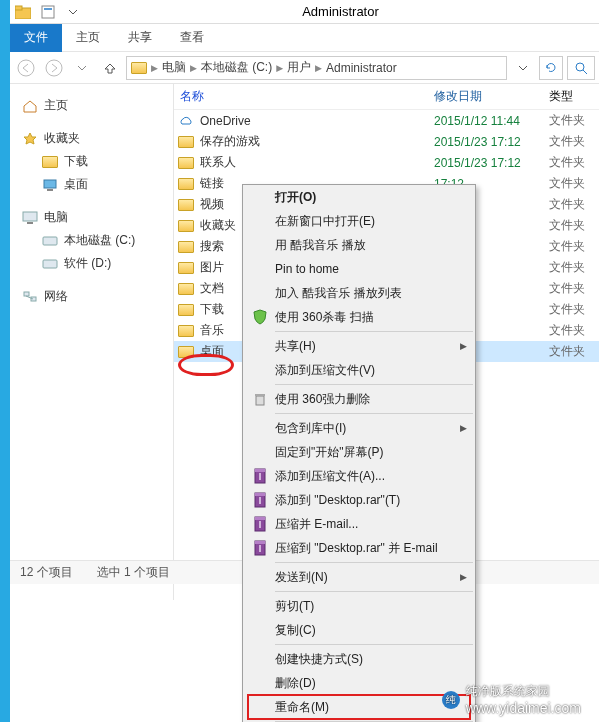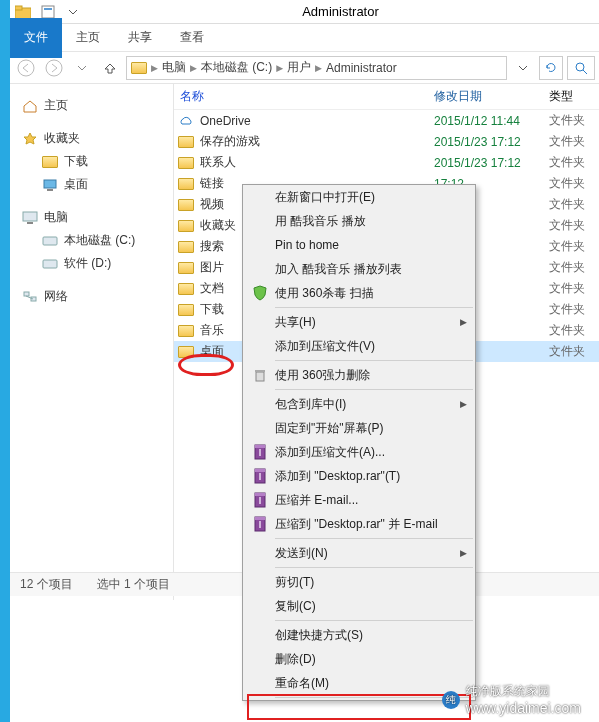--- a/index.html
+++ b/index.html
@@ -5,21 +5,21 @@
   * { margin: 0; padding: 0; box-sizing: border-box; font-family: "Microsoft YaHei", sans-serif; font-size: 12px; }
   body { width: 599px; height: 722px; background: #28a9e2; overflow: hidden; position: relative; }
   .window { position: absolute; left: 10px; top: 0; width: 589px; height: 722px; background: #fff; }
 
   .titlebar { height: 24px; background: #fff; display: flex; align-items: center; padding: 0 2px; border-bottom: 1px solid #ddd; }
   .qat { display: flex; gap: 3px; align-items: center; }
   .qat-btn { width: 22px; height: 22px; display: grid; place-items: center; }
   .title { flex: 1; text-align: center; color: #000; font-size: 13px; }
 
   .ribbon-tabs { height: 28px; background: #fff; display: flex; align-items: center; border-bottom: 1px solid #e5e5e5; }
-  .file-tab { background: #1979ca; color: #fff; padding: 5px 14px; height: 40px; display: flex; align-items: center; }
+  .file-tab { background: #1979ca; color: #fff; padding: 5px 14px; height: 28px; display: flex; align-items: center; }
   .ribbon-tab { padding: 5px 14px; color: #444; height: 28px; display: flex; align-items: center; }
 
   .address-bar { height: 32px; background: #fff; display: flex; align-items: center; padding: 2px 4px; border-bottom: 1px solid #e5e5e5; gap: 4px; }
   .nav-btn { width: 24px; height: 24px; display: grid; place-items: center; color: #555; }
   .nav-btn.disabled { color: #bbb; }
   .bc { flex: 1; height: 24px; border: 1px solid #ccc; display: flex; align-items: center; padding: 0 4px; gap: 4px; background: #fff; overflow: hidden; }
   .crumb { color: #444; white-space: nowrap; }
   .crumb-sep { color: #888; font-size: 9px; }
   .refresh-btn, .search-box { height: 24px; border: 1px solid #ccc; display: grid; place-items: center; }
   .refresh-btn { width: 24px; color: #2a7cc7; }
@@ -39,21 +39,21 @@
   .col-type { flex: 1; color: #000000; }
   .rows { }
   .row { display: flex; height: 21px; align-items: center; padding-left: 4px; }
   .row.sel { background: #cde8ff; }
   .cell-name { width: 256px; display: flex; align-items: center; gap: 6px; color: #333; }
   .cell-date { width: 115px; color: #15803d; }
   .cell-type { flex: 1; color: #666; }
   .folder-icon { width: 16px; height: 12px; background: linear-gradient(#ffe9a2,#f5c651); border: 1px solid #c9a227; border-radius: 1px; }
   .circle-red { position: absolute; border: 3px solid #e02020; border-radius: 50%/60%; }
 
-  .status-bar { height: 24px; background: #f7f7f7; border-top: 1px solid #e5e5e5; display: flex; align-items: center; padding: 0 10px; gap: 24px; color: #555; position: absolute; bottom: 126px; width: 100%; }
+  .status-bar { height: 24px; background: #f7f7f7; border-top: 1px solid #e5e5e5; display: flex; align-items: center; padding: 0 10px; gap: 24px; color: #555; position: absolute; bottom: 138px; width: 100%; }
 
   .context-menu { position: absolute; left: 242px; top: 184px; width: 234px; background: #f0f0f0; border: 1px solid #a0a0a0; box-shadow: 3px 3px 5px rgba(0,0,0,.25); z-index: 20; }
   .cm-item { display: flex; align-items: center; height: 24px; padding: 0 26px 0 6px; color: #222; position: relative; }
   .cm-item.sep { height: 0; border-top: 1px solid #d0d0d0; margin: 2px 2px 2px 32px; }
   .cm-icon { width: 22px; height: 18px; display: inline-grid; place-items: center; margin-right: 4px; }
   .cm-arrow { position: absolute; right: 8px; color: #555; font-size: 9px; }
   .red-box { position: absolute; left: 247px; top: 694px; width: 224px; height: 26px; border: 2px solid #e02020; z-index: 30; pointer-events: none; }
 
   .watermark { position: absolute; right: 18px; bottom: 6px; color: #fff; font-size: 11px; display: flex; align-items: center; gap: 6px; z-index: 40; text-shadow: 0 0 2px #000; }
   .wm-icon { width: 18px; height: 18px; border-radius: 50%; background: #2a7cc7; display: grid; place-items: center; color: #fff; font-size: 10px; }
@@ -362,20 +362,24 @@
   <div class="status-bar">
     <span>12 个项目</span>
     <span>选中 1 个项目</span>
   </div>
 
 </div>
 
 <div class="context-menu" id="cmenu">
     <div class="cm-item">
       <span class="cm-icon"></span>
+      <span style="font-weight:bold">打开(O)</span>
+    </div>
+    <div class="cm-item">
+      <span class="cm-icon"></span>
       <span>在新窗口中打开(E)</span>
     </div>
     <div class="cm-item">
       <span class="cm-icon"></span>
       <span>用 酷我音乐 播放</span>
     </div>
     <div class="cm-item">
       <span class="cm-icon"></span>
       <span>Pin to home</span>
     </div>

